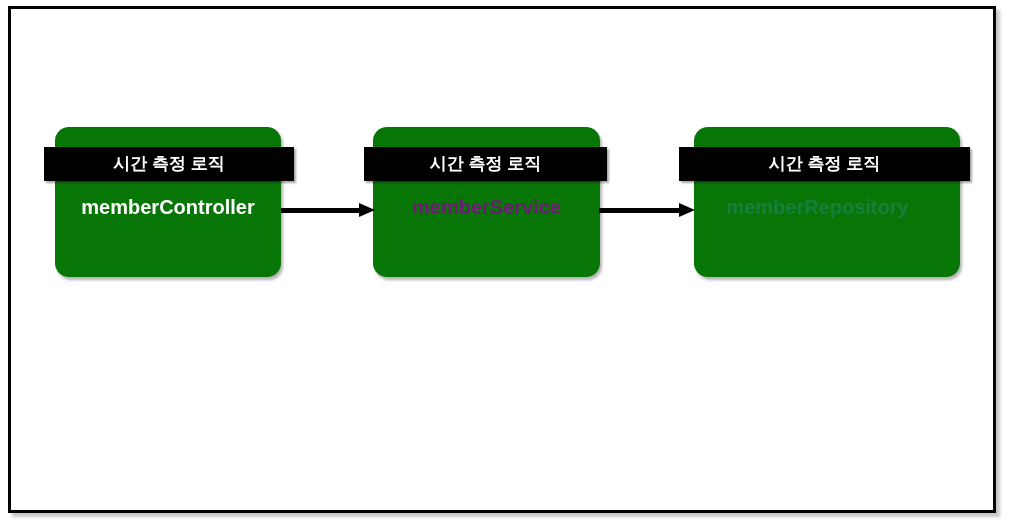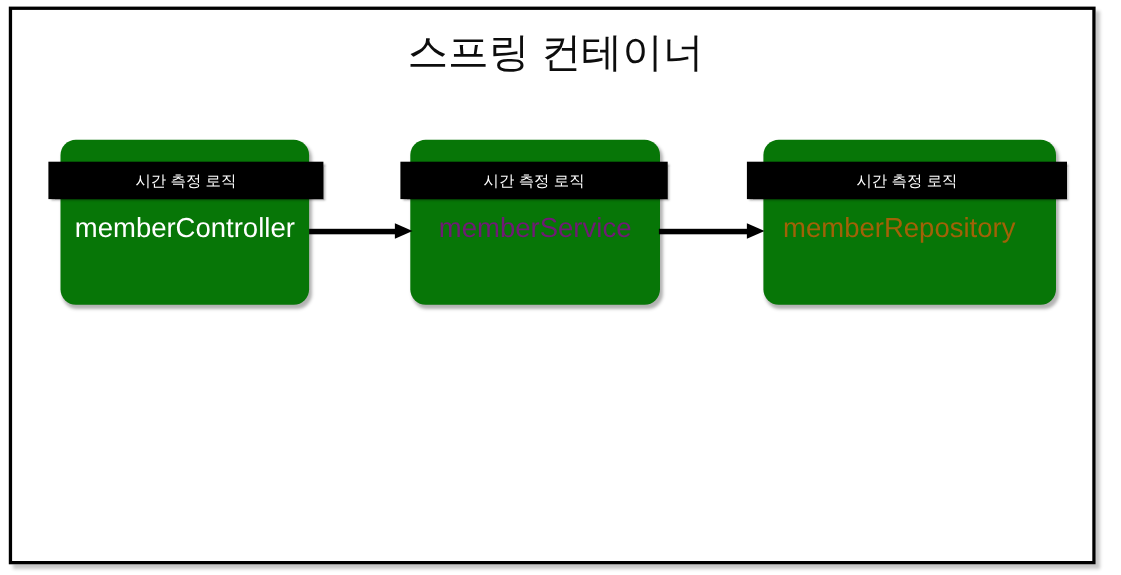--- a/index.html
+++ b/index.html
@@ -69,33 +69,33 @@
     box-sizing: border-box;
     background: #077607;
     border-radius: 14px;
     box-shadow: 2px 3px 3px rgba(0,0,0,0.30);
   }
 
   .bean-banner {
     position: absolute;
     background: #000000;
     color: #ffffff;
-    font-size: 14px;
-    font-weight: normal;
+    font-size: 17px;
+    font-weight: bold;
     text-align: center;
     line-height: 34px;
     white-space: nowrap;
     box-shadow: 2px 2px 2px rgba(0,0,0,0.35);
   }
 
   .bean-name {
     position: absolute;
     color: #ffffff;
-    font-size: 25px;
-    font-weight: normal;
+    font-size: 20px;
+    font-weight: bold;
     white-space: nowrap;
     line-height: 30px;
   }
 
   
   .arrow {
     position: absolute;
     height: 14px;
   }
   .arrow-shaft {
@@ -115,40 +115,39 @@
     border-left: 16px solid #000000;
   }
 </style>
 </head>
 <body>
 
 <div id="slide">
 
   <div class="container-frame" style="border-color: rgb(0, 0, 0);">
 
-    <div class="slide-title" style="color: rgb(13, 13, 13);">스프링 컨테이너</div>
 
     <div class="beans-layer">
 
       <div class="bean">
         <div class="bean-body" id="bean-body-0" style="left: 44px; top: 118px; width: 226px; height: 150px; background: rgb(7, 118, 7);"></div>
         <div class="bean-banner" id="bean-banner-0" style="left: 33px; top: 138px; width: 250px; height: 34px; background: rgb(0, 0, 0); color: rgb(255, 255, 255);">시간 측정 로직</div>
         <div class="bean-name" id="bean-name-0" style="left: 44px; top: 183px; width: 226px; text-align: center; color: rgb(255, 255, 255);">memberController</div>
       </div>
 
       <div class="bean">
         <div class="bean-body" id="bean-body-1" style="left: 362px; top: 118px; width: 227px; height: 150px; background: rgb(7, 118, 7);"></div>
         <div class="bean-banner" id="bean-banner-1" style="left: 353px; top: 138px; width: 243px; height: 34px; background: rgb(0, 0, 0); color: rgb(255, 255, 255);">시간 측정 로직</div>
         <div class="bean-name" id="bean-name-1" style="left: 362px; top: 183px; width: 227px; text-align: center; color: #701a75;">memberService</div>
       </div>
 
       <div class="bean">
         <div class="bean-body" id="bean-body-2" style="left: 683px; top: 118px; width: 266px; height: 150px; background: rgb(7, 118, 7);"></div>
         <div class="bean-banner" id="bean-banner-2" style="left: 668px; top: 138px; width: 291px; height: 34px; background: rgb(0, 0, 0); color: rgb(255, 255, 255);">시간 측정 로직</div>
-        <div class="bean-name" id="bean-name-2" style="left: 683px; top: 183px; width: 247px; text-align: center; color: #a16207;">memberRepository</div>
+        <div class="bean-name" id="bean-name-2" style="left: 683px; top: 183px; width: 247px; text-align: center; color: #15803d;">memberRepository</div>
       </div>
 
       <div class="arrow" id="arrow-0" style="left: 270px; top: 194px; width: 94px;">
         <div class="arrow-shaft" style="width: 81px; background: rgb(0, 0, 0);"></div>
         <div class="arrow-head" style="left: 78px; border-left-color: rgb(0, 0, 0);"></div>
       </div>
 
       <div class="arrow" id="arrow-1" style="left: 588px; top: 194px; width: 96px;">
         <div class="arrow-shaft" style="width: 83px; background: rgb(0, 0, 0);"></div>
         <div class="arrow-head" style="left: 80px; border-left-color: rgb(0, 0, 0);"></div>

